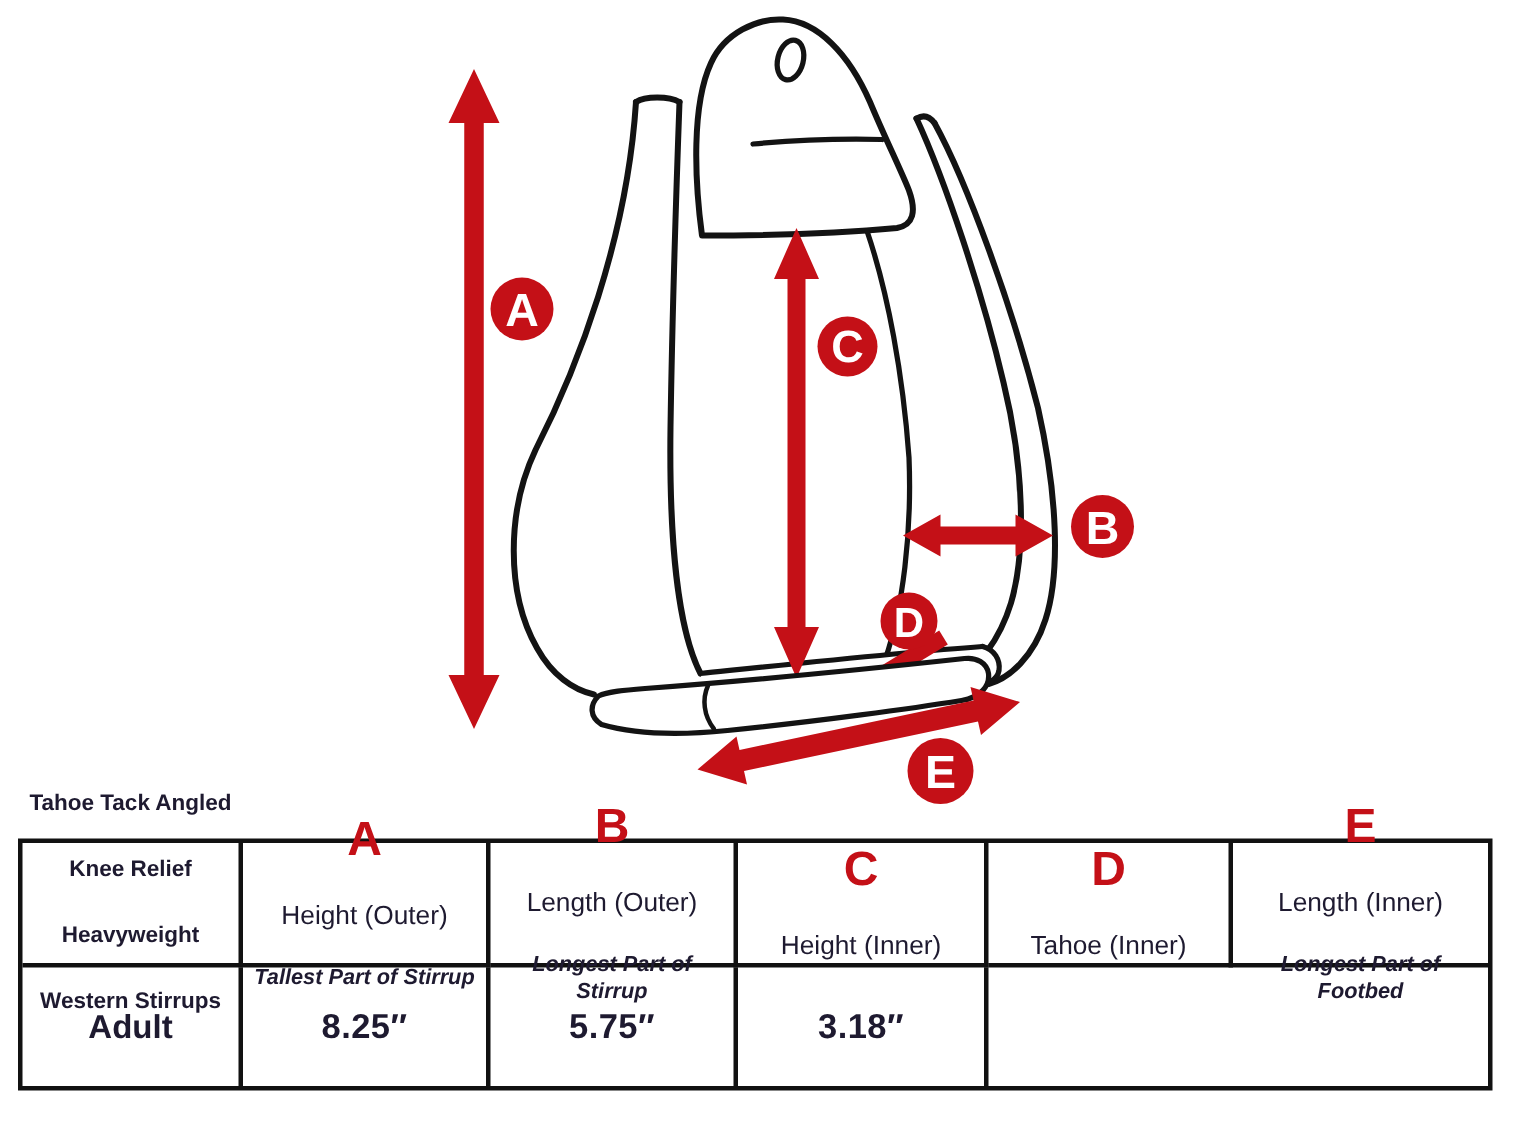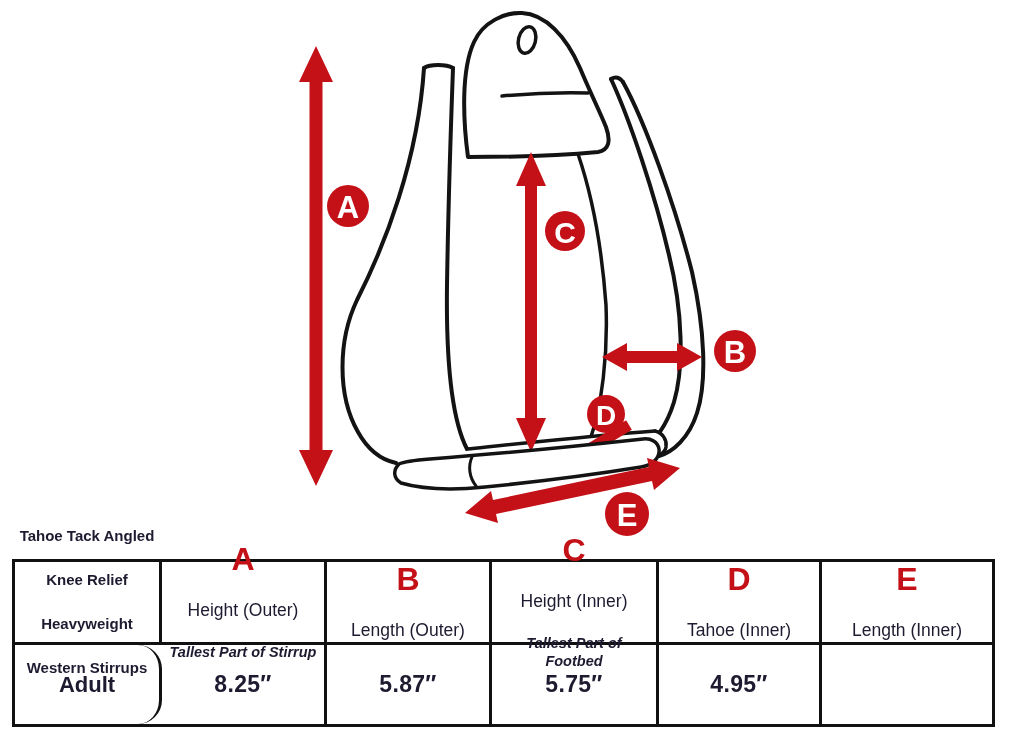--- a/index.html
+++ b/index.html
@@ -22,21 +22,21 @@
     box-sizing:border-box; border-right:3px solid #111111;
     display:flex; flex-direction:column; align-items:center; justify-content:center;
     text-align:center; padding:2px 4px;gap:24px;
   }
   .cell.last  { border-right:none; }
   .cell.hdr   { border-bottom:3px solid #111111; }
   .letter  { color:#C41017; font-size:32px; font-weight:bold; line-height:1.0; margin-bottom:1px; }
   .colname { font-size:17.5px; font-weight:normal; line-height:1.15; }
   .coldesc { font-size:14.5px; font-weight:bold; font-style:italic; line-height:1.2; }
   .product { font-size:15px; font-weight:bold; line-height:1.32; }
-  .sizecell{ font-size:22px; font-weight:bold;border-radius:24px; }
+  .sizecell{ font-size:22px; font-weight:bold; }
   .value   { font-size:23px; font-weight:bold; letter-spacing:0.3px; }
 </style>
 </head>
 <body>
 
 <div class="canvas">
 
   <svg class="diagram-svg" width="1024" height="558" viewBox="0 0 1024 558">
 
     <g stroke="#131313" stroke-width="4" fill="none" stroke-linecap="round" stroke-linejoin="round">
@@ -110,35 +110,35 @@
     </div>
 
     <div class="cell hdr">
       <div class="letter">A</div>
       <div class="colname">Height (Outer)</div>
       <div class="coldesc">Tallest Part of Stirrup</div>
     </div>
     <div class="cell hdr">
       <div class="letter">B</div>
       <div class="colname">Length (Outer)</div>
+      <div class="coldesc">Longest Part of Stirrup</div>
     </div>
     <div class="cell hdr">
       <div class="letter">C</div>
       <div class="colname">Height (Inner)</div>
-      <div class="coldesc">Tallest Part of Footbed</div>
     </div>
     <div class="cell hdr">
       <div class="letter">D</div>
       <div class="colname">Tahoe (Inner)</div>
     </div>
     <div class="cell hdr last">
       <div class="letter">E</div>
       <div class="colname">Length (Inner)</div>
+      <div class="coldesc">Longest Part of Footbed</div>
     </div>
 
     <div class="cell sizecell">Adult</div>
     <div class="cell value">8.25″</div>
-    <div class="cell value">5.87″</div>
     <div class="cell value">5.75″</div>
-    <div class="cell value">4.95″</div>
+    <div class="cell value">3.18″</div>
   </div>
 
 </div>
 
 </body></html>

